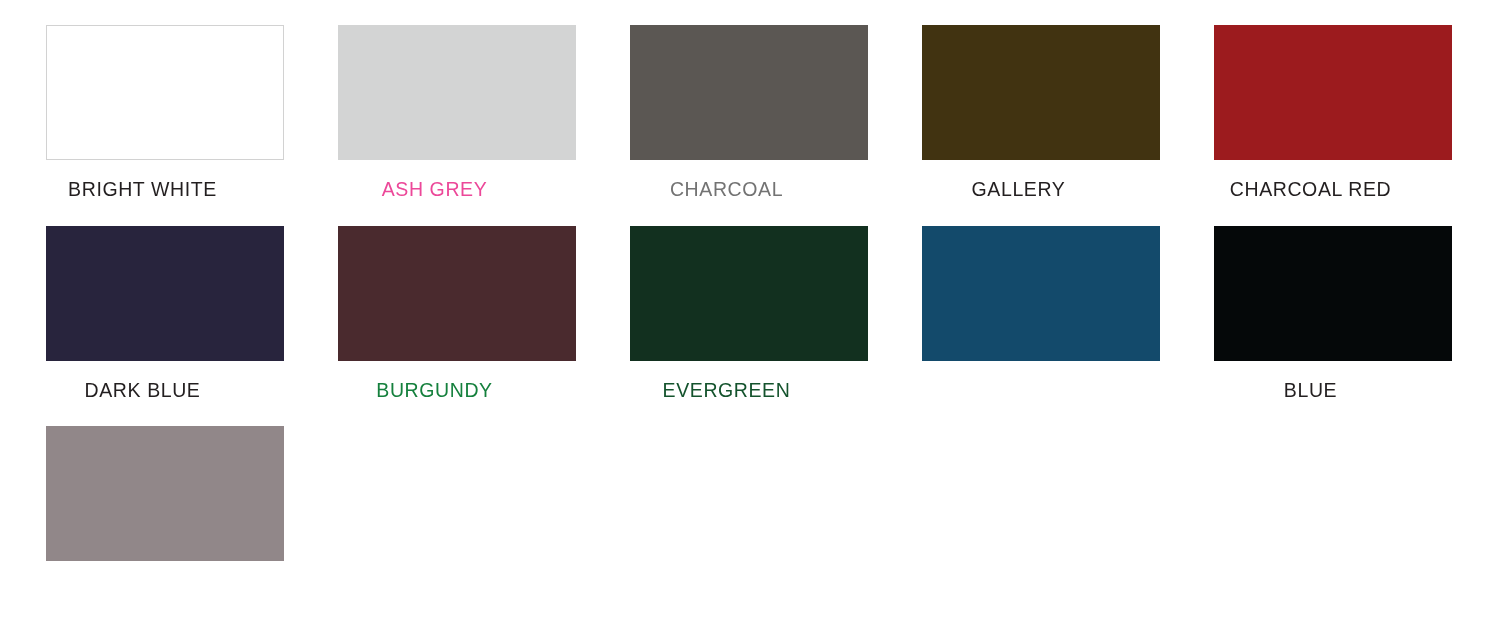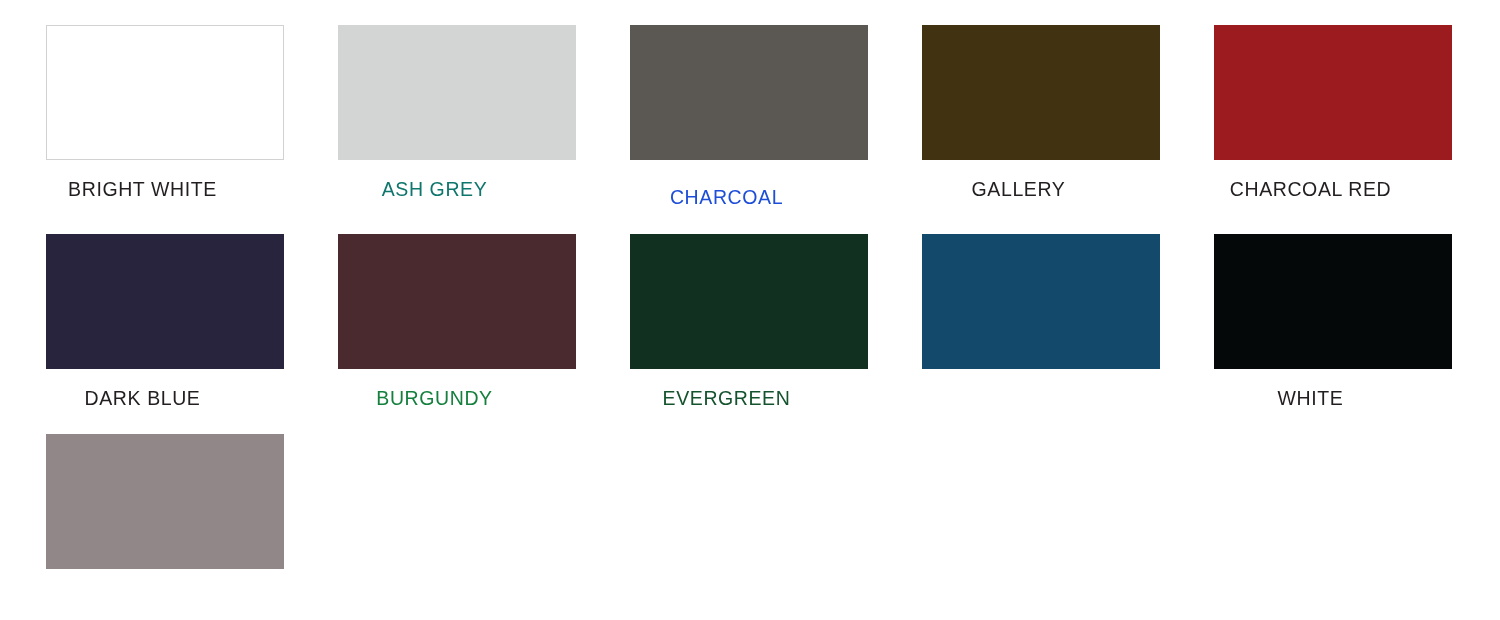--- a/index.html
+++ b/index.html
@@ -59,25 +59,25 @@
 </head>
 <body style="background: rgb(255, 255, 255);">
 
 <div id="swatch-grid">
     <div class="swatch-card">
       <div class="swatch-chip bordered" style="background-color: rgb(255, 255, 255); border-color: rgb(210, 210, 210);"></div>
       <div class="swatch-label" style="color: rgb(35, 31, 32);">BRIGHT WHITE</div>
     </div>
     <div class="swatch-card">
       <div class="swatch-chip" style="background-color: rgb(211, 212, 212);"></div>
-      <div class="swatch-label" style="color: #0f766e;">ASH GREY</div>
+      <div class="swatch-label" style="color: #ec4899;">ASH GREY</div>
     </div>
     <div class="swatch-card">
       <div class="swatch-chip" style="background-color: rgb(91, 87, 83);"></div>
-      <div class="swatch-label" style="color: #1d4ed8; margin-top: 8px;">CHARCOAL</div>
+      <div class="swatch-label" style="color: #737373;">CHARCOAL</div>
     </div>
     <div class="swatch-card">
       <div class="swatch-chip" style="background-color: rgb(65, 51, 17);"></div>
       <div class="swatch-label" style="color: rgb(35, 31, 32);">GALLERY</div>
     </div>
     <div class="swatch-card">
       <div class="swatch-chip" style="background-color: rgb(156, 27, 30);"></div>
       <div class="swatch-label" style="color: rgb(35, 31, 32);">CHARCOAL RED</div>
     </div>
     <div class="swatch-card">
@@ -90,18 +90,18 @@
     </div>
     <div class="swatch-card">
       <div class="swatch-chip" style="background-color: rgb(18, 48, 31);"></div>
       <div class="swatch-label" style="color: #14532d;">EVERGREEN</div>
     </div>
     <div class="swatch-card">
       <div class="swatch-chip" style="background-color: rgb(19, 74, 107);"></div>
     </div>
     <div class="swatch-card">
       <div class="swatch-chip" style="background-color: rgb(5, 8, 9);"></div>
-      <div class="swatch-label" style="color: rgb(35, 31, 32);">WHITE</div>
+      <div class="swatch-label" style="color: rgb(35, 31, 32);">BLUE</div>
     </div>
     <div class="swatch-card">
       <div class="swatch-chip" style="background-color: rgb(145, 135, 137);"></div>
     </div>
   </div>
 
 </body></html>

